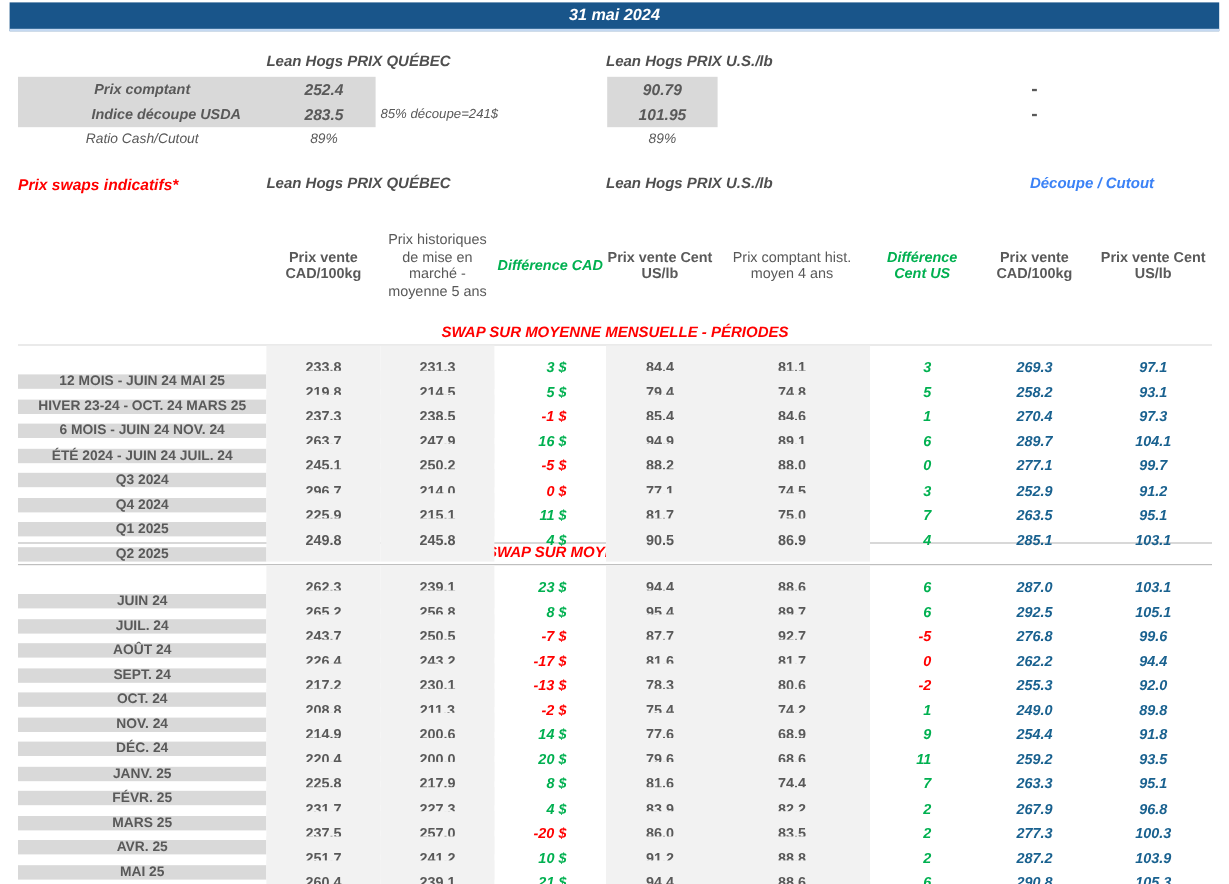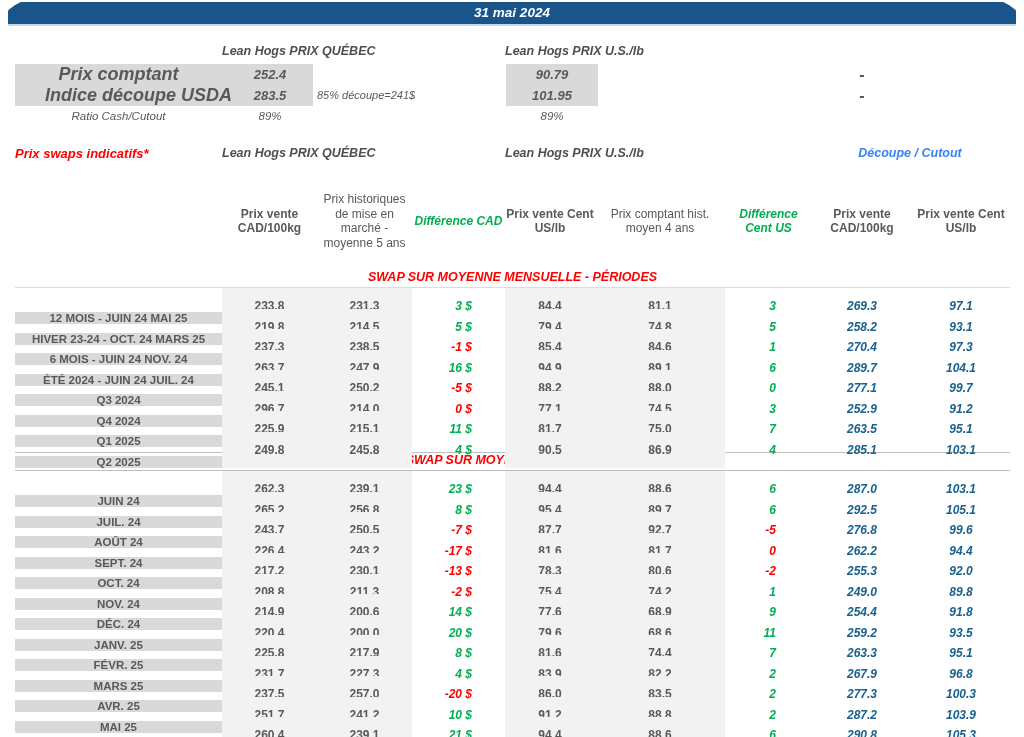--- a/index.html
+++ b/index.html
@@ -1,28 +1,28 @@
 <!DOCTYPE html>
 <html><head>
 <meta charset="utf-8">
 <style>
   html,body{margin:0;padding:0;background:#fff;}
   .sheet{position:relative;width:1024px;height:737px;background:#fff;overflow:hidden;
-         font-family:"Liberation Sans",sans-serif;color:#595959;border-radius:32px;}
+         font-family:"Liberation Sans",sans-serif;color:#595959;}
 
   
   .banner{position:absolute;left:8px;top:2px;width:1008px;height:22px;background:#19558A;
           border-bottom:2px solid #C5D9F1;color:#fff;font-size:13.5px;font-weight:bold;
           font-style:italic;line-height:22px;text-align:center;}
 
   
   .spot-h{position:absolute;top:44px;font-style:italic;font-weight:bold;font-size:12.5px;color:#4f4f4f;}
   .bg-gray{position:absolute;background:#D9D9D9;}
   .spot-label{position:absolute;left:15px;width:207px;text-align:center;font-weight:bold;
-              font-style:italic;font-size:18px;line-height:21px;}
+              font-style:italic;font-size:12px;line-height:21px;}
   .spot-val{position:absolute;width:92px;text-align:center;font-weight:bold;font-style:italic;
             font-size:13px;line-height:21px;}
   .ratio{font-weight:normal;font-size:11.5px;}
   .note{position:absolute;left:317px;top:85px;font-size:11px;font-style:italic;line-height:21px;}
   .dash{position:absolute;left:848px;width:28px;text-align:center;font-weight:bold;line-height:21px;}
 
   
   .swaps-title{position:absolute;left:15px;top:146px;color:#FF0000;font-weight:bold;
                font-style:italic;font-size:13px;}
   .lh-q2{position:absolute;left:222px;top:146px;font-style:italic;font-weight:bold;font-size:12.5px;color:#4f4f4f;}

